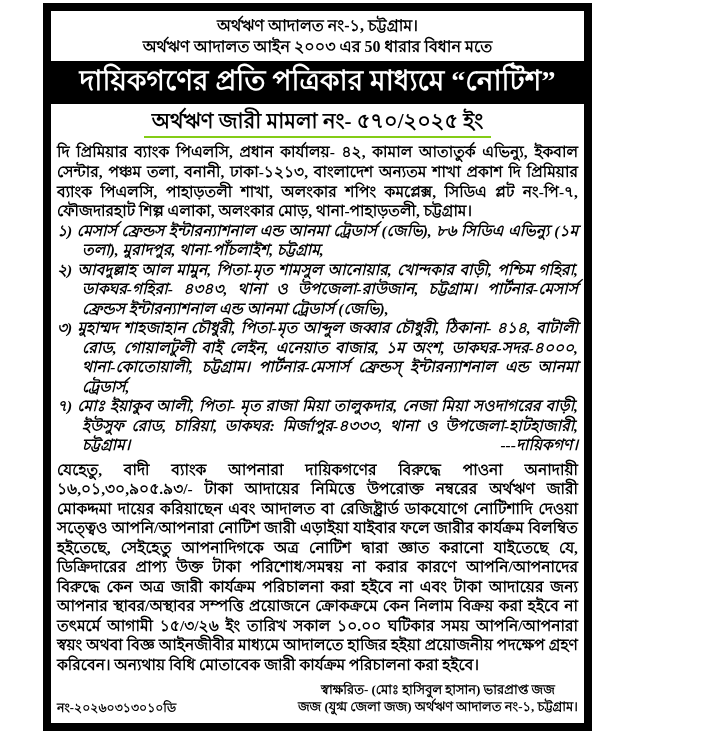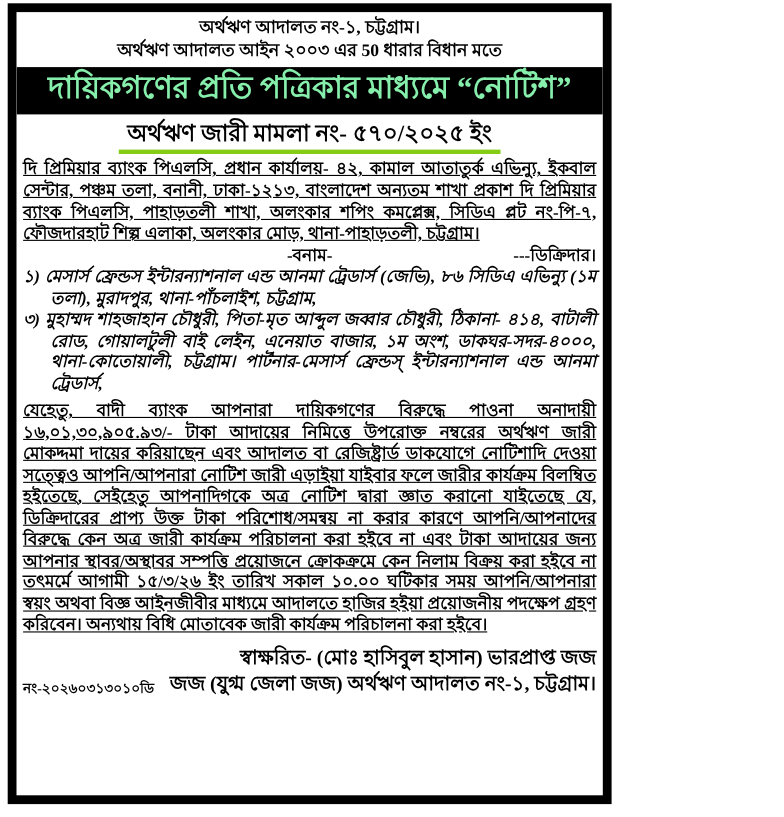--- a/index.html
+++ b/index.html
@@ -2,50 +2,51 @@
 <html lang="bn"><head>
 <meta charset="utf-8">
 <style>
   html, body { margin:0; padding:0; background:#ffffff; }
   .page {
     width:568px; height:743px; box-sizing:border-box;
     padding:3px 12px 12px 7px;
     background:#ffffff; color:#000000;
     font-family:"Liberation Serif", serif;
     font-weight:bold;
+    margin-left:36px;
   }
   .frame {
     border:8px solid #000000; height:100%; box-sizing:border-box;
     display:flex; flex-direction:column; background:#ffffff; overflow:hidden;
   }
   .court-head { text-align:center; font-size:16px; line-height:1.32; padding-top:4px; }
   .banner {
-    background:#000000; color:#86efac; text-align:center;
+    background:#000000; color:#ffffff; text-align:center;
     font-size:28px; line-height:1.25; padding:2px 4px 6px; margin-top:4px;
   }
   .case-line { text-align:center; font-size:21px; line-height:1.25; margin:4px 0 3px; }
-  .case-underline { display:inline-block; border-bottom:4px solid #84cc16; padding:0 8px 2px; }
+  .case-underline { display:inline-block; border-bottom:2px solid #84cc16; padding:0 8px 2px; }
   .content {
     flex:1; display:flex; flex-direction:column;
     padding:0 6px 2px; font-size:15.5px; line-height:1.26;
   }
-  .para { margin:1px 0 0; text-align:justify;text-decoration:underline; }
+  .para { margin:1px 0 0; text-align:justify; }
   .versus-row { position:relative; text-align:center; }
   .decree-label { position:absolute; right:0; bottom:0; }
   .defendants { margin:0; }
   .defendant { text-align:justify; padding-left:25px; text-indent:-25px;font-style:italic; }
   .defendant.last { position:relative; }
   .debtors-label { position:absolute; right:0; bottom:0; text-indent:0; }
   .body-para { margin-top:5px; }
   .footer-row {
     display:flex; justify-content:space-between; align-items:flex-end;
     margin-top:8px; padding-bottom:2px;
   }
   .ref-no { font-size:12.5px; line-height:1.2; }
-  .sig-block { text-align:right; font-size:18px; line-height:1.3; }
+  .sig-block { text-align:center; font-size:13px; line-height:1.3; }
 </style>
 </head>
 <body>
 
 <div class="page">
   <div class="frame">
 
     <div class="court-head">
       <div>অর্থঋণ আদালত নং-১, চট্টগ্রাম।</div>
       <div>অর্থঋণ আদালত আইন ২০০৩ এর 50 ধারার বিধান মতে</div>
@@ -56,33 +57,38 @@
     </div>
 
     <div class="case-line">
       <span class="case-underline">অর্থঋণ জারী মামলা নং- ৫৭০/২০২৫ ইং</span>
     </div>
 
     <div class="content">
 
       <p class="para">দি প্রিমিয়ার ব্যাংক পিএলসি, প্রধান কার্যালয়- ৪২, কামাল আতাতুর্ক এভিন্যু, ইকবাল সেন্টার, পঞ্চম তলা, বনানী, ঢাকা-১২১৩, বাংলাদেশ অন্যতম শাখা প্রকাশ দি প্রিমিয়ার ব্যাংক পিএলসি, পাহাড়তলী শাখা, অলংকার শপিং কমপ্লেক্স, সিডিএ প্লট নং-পি-৭, ফৌজদারহাট শিল্প এলাকা, অলংকার মোড়, থানা-পাহাড়তলী, চট্টগ্রাম।</p>
 
-      <div class="versus-row">
-        <span>-বনাম-</span>
-        <span class="decree-label">---ডিক্রিদার।</span>
-      </div>
 
       <div class="defendants">
         <div class="defendant">
           <span>১)</span>
           <span>মেসার্স ফ্রেন্ডস ইন্টারন্যাশনাল এন্ড আনমা ট্রেডার্স (জেভি), ৮৬ সিডিএ এভিন্যু (১ম তলা), মুরাদপুর, থানা-পাঁচলাইশ, চট্টগ্রাম,</span>
         </div>
         <div class="defendant">
+          <span>২)</span>
+          <span>আবদুল্লাহ আল মামুন, পিতা-মৃত শামসুল আনোয়ার, খোন্দকার বাড়ী, পশ্চিম গহিরা, ডাকঘর-গহিরা- ৪৩৪৩, থানা ও উপজেলা-রাউজান, চট্টগ্রাম। পার্টনার-মেসার্স ফ্রেন্ডস ইন্টারন্যাশনাল এন্ড আনমা ট্রেডার্স (জেভি),</span>
+        </div>
+        <div class="defendant">
           <span>৩)</span>
           <span>মুহাম্মদ শাহজাহান চৌধুরী, পিতা-মৃত আব্দুল জব্বার চৌধুরী, ঠিকানা- ৪১৪, বাটালী রোড, গোয়ালটুলী বাই লেইন, এনেয়াত বাজার, ১ম অংশ, ডাকঘর-সদর-৪০০০, থানা-কোতোয়ালী, চট্টগ্রাম। পার্টনার-মেসার্স ফ্রেন্ডস্ ইন্টারন্যাশনাল এন্ড আনমা ট্রেডার্স,</span>
+        </div>
+        <div class="defendant last">
+          <span>৭)</span>
+          <span>মোঃ ইয়াকুব আলী, পিতা- মৃত রাজা মিয়া তালুকদার, নেজা মিয়া সওদাগরের বাড়ী, ইউসুফ রোড, চারিয়া, ডাকঘর: মির্জাপুর-৪৩৩৩, থানা ও উপজেলা-হাটহাজারী, চট্টগ্রাম।</span>
+          <span class="debtors-label">---দায়িকগণ।</span>
         </div>
       </div>
 
       <p class="para body-para">যেহেতু, বাদী ব্যাংক আপনারা দায়িকগণের বিরুদ্ধে পাওনা অনাদায়ী ১৬,০১,৩০,৯০৫.৯৩/- টাকা আদায়ের নিমিত্তে উপরোক্ত নম্বরের অর্থঋণ জারী মোকদ্দমা দায়ের করিয়াছেন এবং আদালত বা রেজিষ্ট্রার্ড ডাকযোগে নোটিশাদি দেওয়া সত্ত্বেও আপনি/আপনারা নোটিশ জারী এড়াইয়া যাইবার ফলে জারীর কার্যক্রম বিলম্বিত হইতেছে, সেইহেতু আপনাদিগকে অত্র নোটিশ দ্বারা জ্ঞাত করানো যাইতেছে যে, ডিক্রিদারের প্রাপ্য উক্ত টাকা পরিশোধ/সমন্বয় না করার কারণে আপনি/আপনাদের বিরুদ্ধে কেন অত্র জারী কার্যক্রম পরিচালনা করা হইবে না এবং টাকা আদায়ের জন্য আপনার স্থাবর/অস্থাবর সম্পত্তি প্রয়োজনে ক্রোকক্রমে কেন নিলাম বিক্রয় করা হইবে না তৎমর্মে আগামী ১৫/৩/২৬ ইং তারিখ সকাল ১০.০০ ঘটিকার সময় আপনি/আপনারা স্বয়ং অথবা বিজ্ঞ আইনজীবীর মাধ্যমে আদালতে হাজির হইয়া প্রয়োজনীয় পদক্ষেপ গ্রহণ করিবেন। অন্যথায় বিধি মোতাবেক জারী কার্যক্রম পরিচালনা করা হইবে।</p>
 
       <div class="footer-row">
         <div class="ref-no">নং-২০২৬০৩১৩০১০ডি</div>
         <div class="sig-block">
           <div>স্বাক্ষরিত- (মোঃ হাসিবুল হাসান) ভারপ্রাপ্ত জজ</div>
           <div>জজ (যুগ্ম জেলা জজ) অর্থঋণ আদালত নং-১, চট্টগ্রাম।</div>

